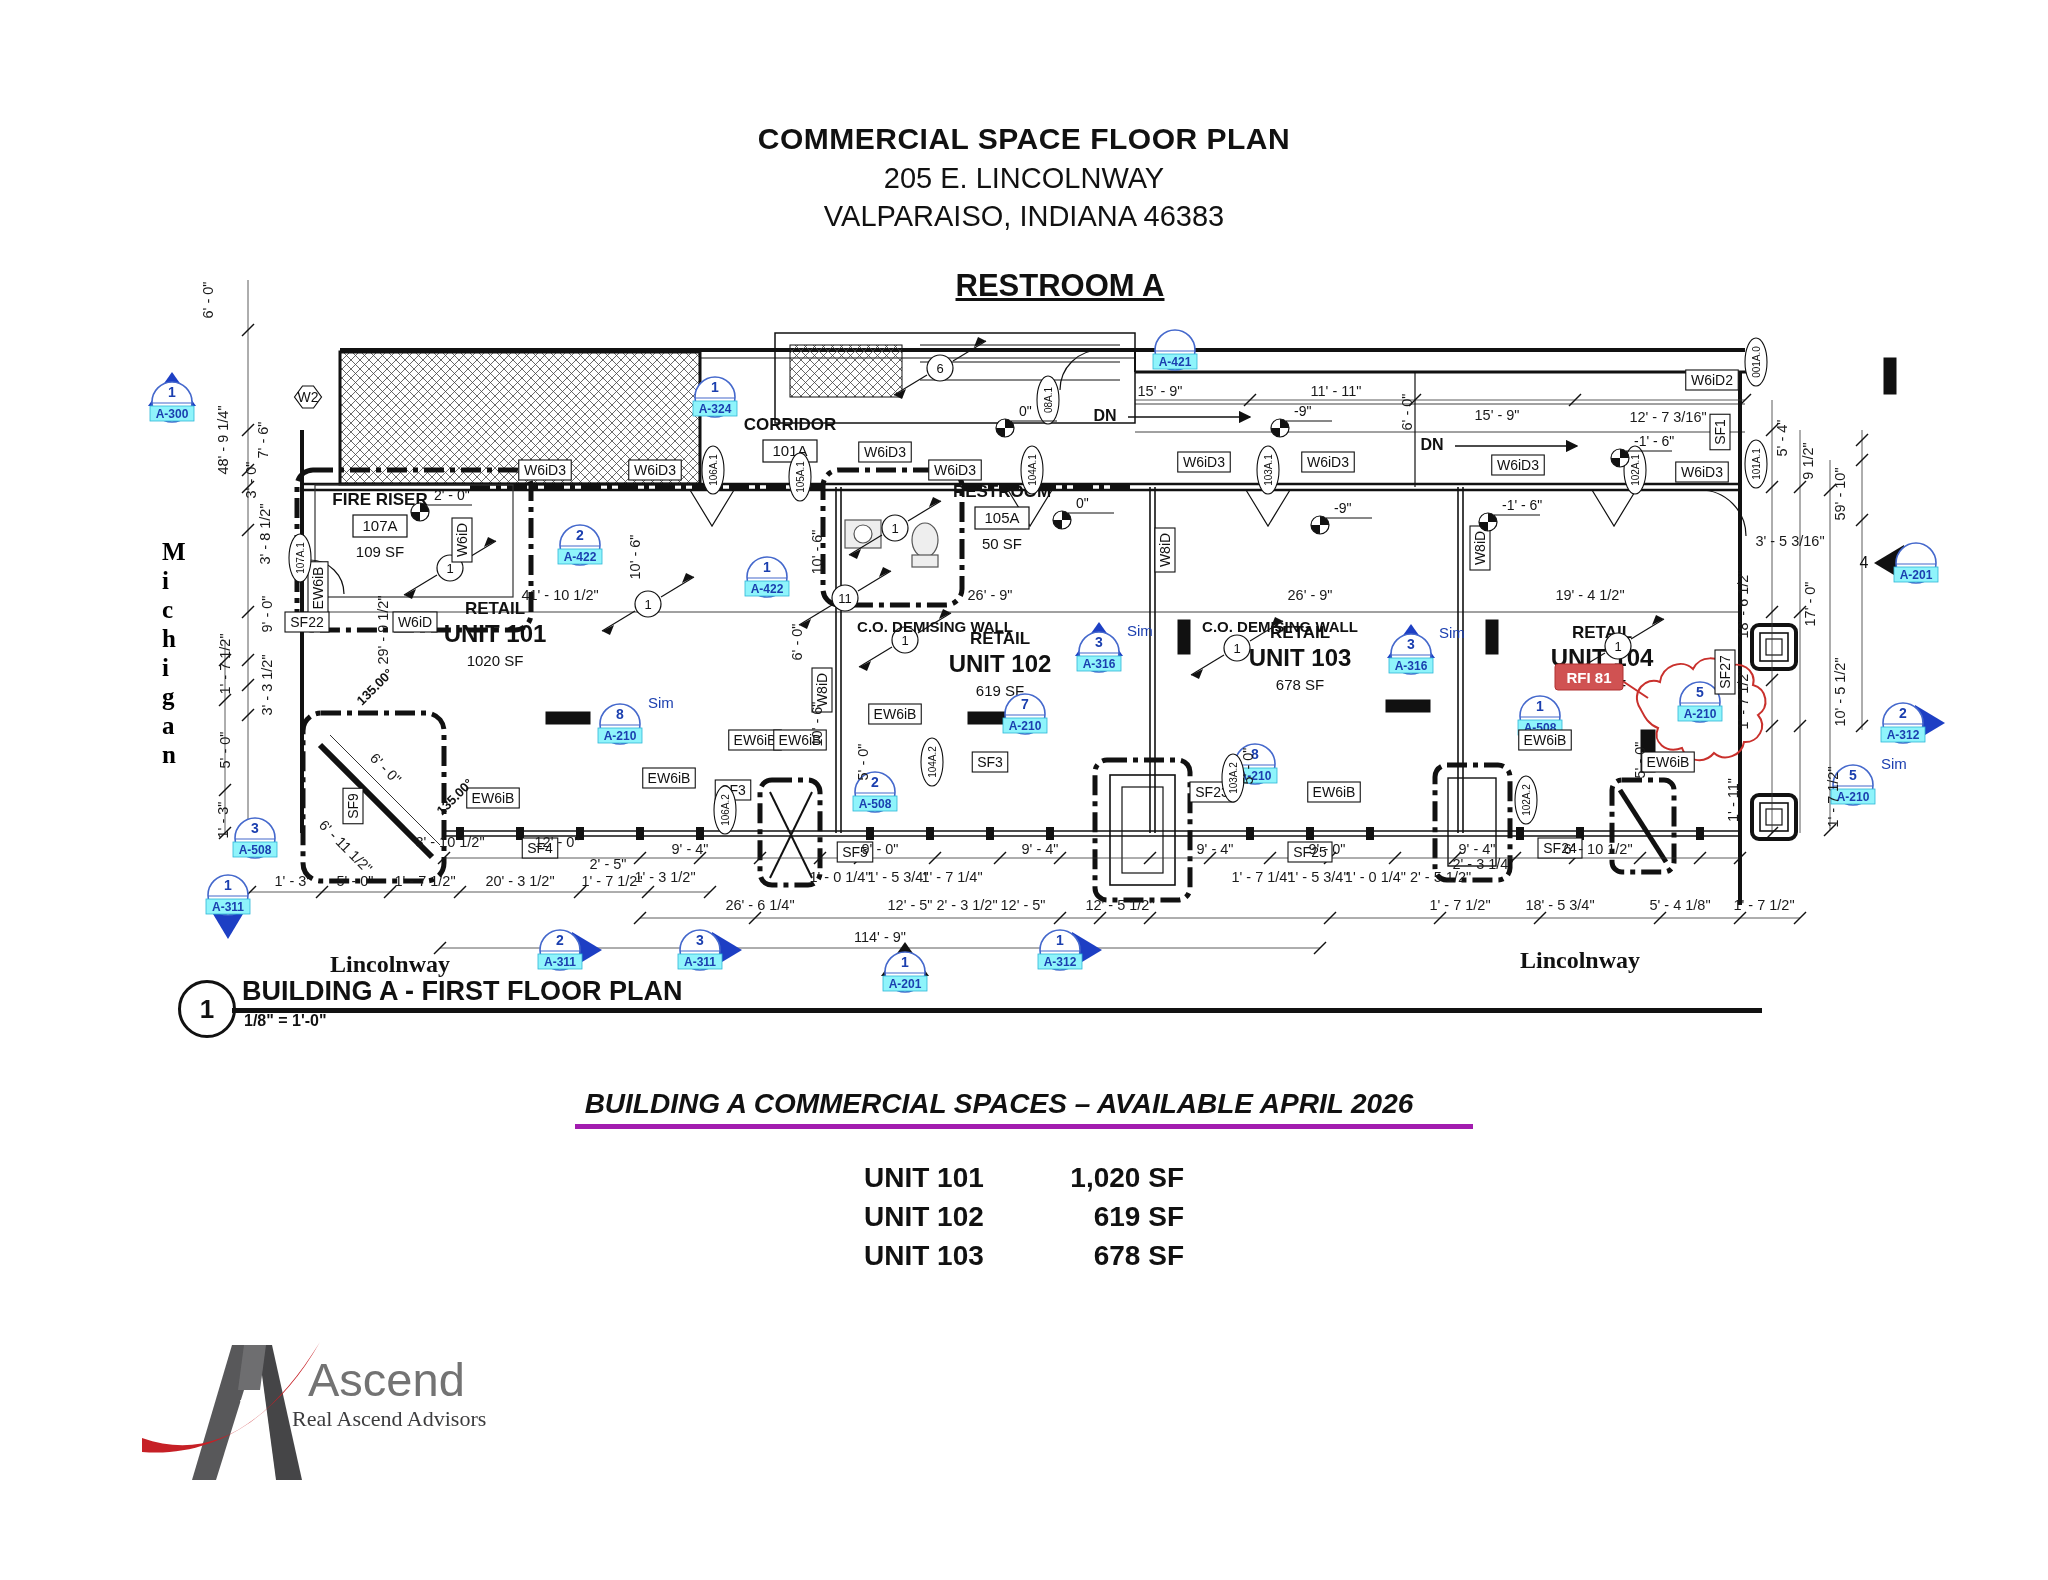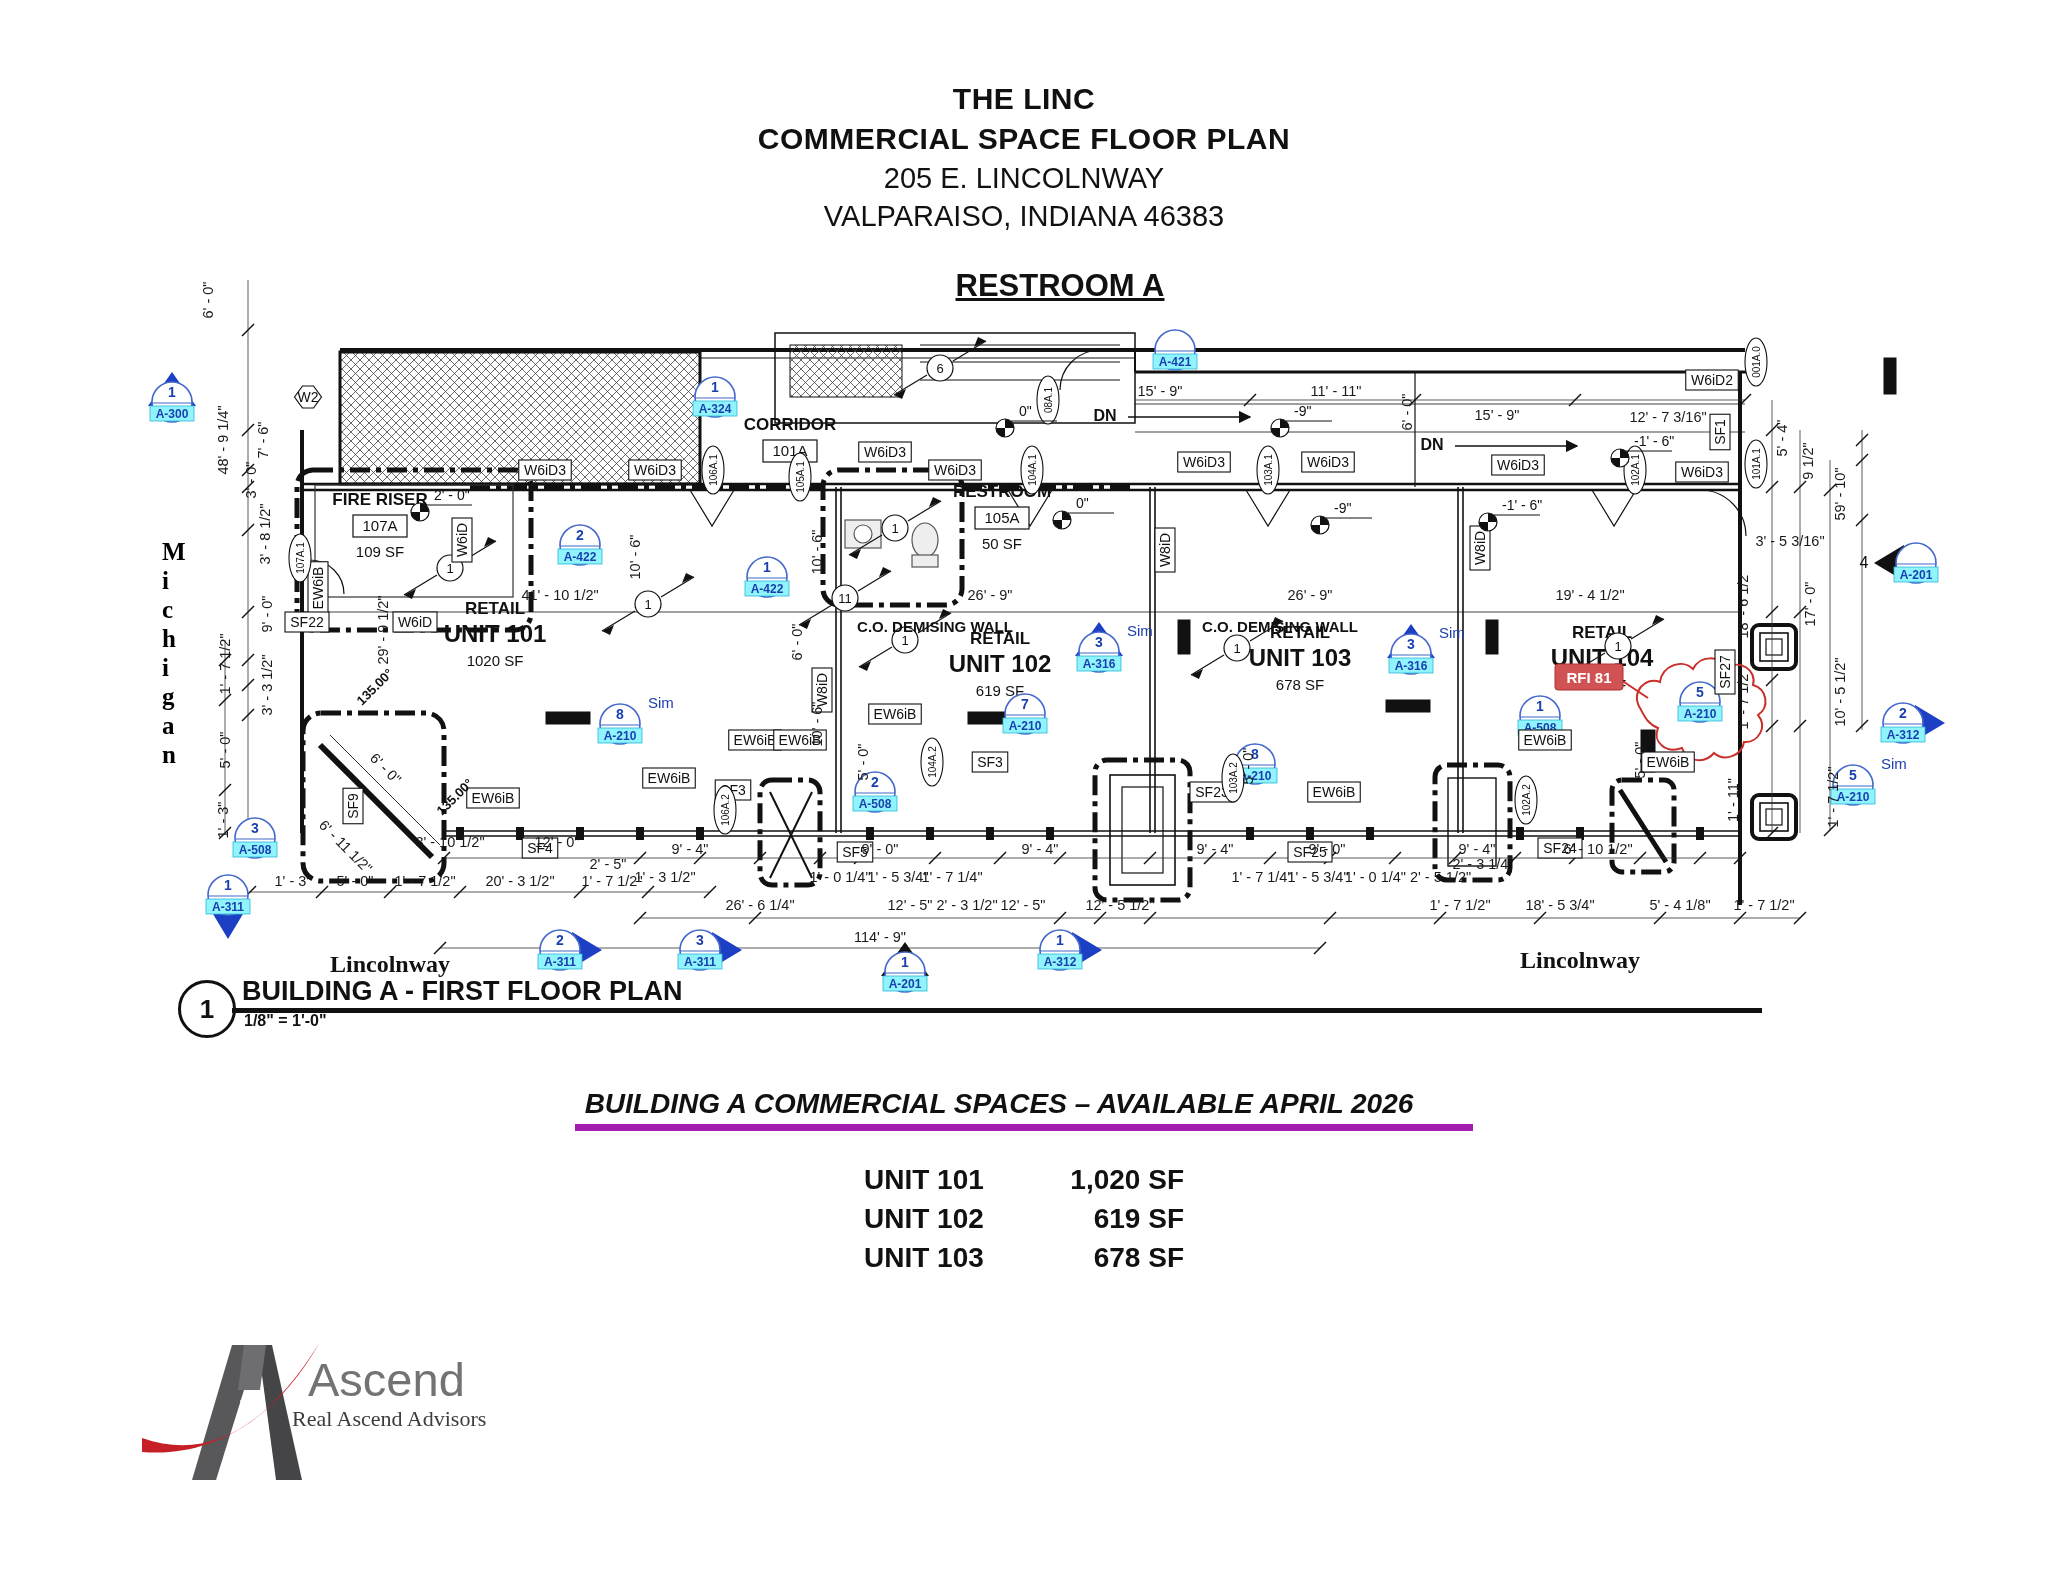--- a/index.html
+++ b/index.html
@@ -12,21 +12,21 @@
               font-weight:bold;font-size:31px;text-decoration:underline;}
   svg{position:absolute;left:0;top:0;}
   #plan-title-row{position:absolute;left:178px;top:976px;width:1600px;}
   #plan-title-num{position:absolute;left:0;top:4px;width:52px;height:52px;border:3px solid #111;
                   border-radius:50%;text-align:center;line-height:52px;font-size:26px;font-weight:bold;}
   #plan-title-text{position:absolute;left:64px;top:0;font-size:27px;font-weight:bold;white-space:nowrap;}
   #plan-title-scale{position:absolute;left:66px;top:36px;font-size:16px;font-weight:bold;}
   #plan-title-rule{position:absolute;left:54px;top:32px;width:1530px;border-bottom:5px solid #111;}
   #avail{position:absolute;left:0;top:1088px;width:2048px;text-align:center;}
   #avail-title{display:inline-block;font-size:28px;font-weight:bold;font-style:italic;
-               border-bottom:7px solid #a21caf;padding:0 60px 4px 10px;}
+               border-bottom:5px solid #a21caf;padding:0 60px 4px 10px;}
   #avail-rows{margin-top:29px;}
   .avail-row{height:39px;line-height:39px;font-weight:bold;font-size:28px;}
   .avail-unit{display:inline-block;width:170px;text-align:left;}
   .avail-area{display:inline-block;width:150px;text-align:right;}
   #logo{position:absolute;left:140px;top:1330px;width:480px;height:240px;}
   #logo-name{position:absolute;left:168px;top:22px;font-family:Liberation Sans, sans-serif;
              font-size:47px;color:#737373;}
   #logo-tag{position:absolute;left:152px;top:76px;font-family:"Liberation Serif",serif;
             font-size:22px;color:#3c3c3e;}
 </style>
@@ -846,21 +846,20 @@
         <g transform="translate(1589,678)">
           <rect x="-34" y="-14" width="68" height="26" rx="3" fill="#d05252" stroke="#b03030"></rect>
           <text font-family="&quot;Liberation Sans&quot;,sans-serif" fill="#fff" x="0" y="5" font-size="15" font-weight="bold" text-anchor="middle">RFI 81</text>
         </g>
         <text x="162" y="560" font-size="25" font-weight="bold" font-family="&quot;Liberation Serif&quot;,serif"><tspan x="162" y="560">M</tspan><tspan x="162" y="589">i</tspan><tspan x="162" y="618">c</tspan><tspan x="162" y="647">h</tspan><tspan x="162" y="676">i</tspan><tspan x="162" y="705">g</tspan><tspan x="162" y="734">a</tspan><tspan x="162" y="763">n</tspan></text>
         <text font-family="&quot;Liberation Serif&quot;,serif" fill="#111" x="390" y="972" font-size="24" font-weight="bold" text-anchor="middle">Lincolnway</text>
         <text font-family="&quot;Liberation Serif&quot;,serif" fill="#111" x="1580" y="968" font-size="24" font-weight="bold" text-anchor="middle">Lincolnway</text>
       </g>
   </svg>
 
-  <div class="hdr hdr-b" style="top:82px">THE LINC</div>
   <div class="hdr hdr-b" style="top:122px">COMMERCIAL SPACE FLOOR PLAN</div>
   <div class="hdr hdr-i" style="top:162px">205 E. LINCOLNWAY</div>
   <div class="hdr hdr-i" style="top:200px">VALPARAISO, INDIANA 46383</div>
   <div id="building-a">RESTROOM A</div>
 
   <div id="plan-title-row">
     <div id="plan-title-rule"></div>
     <div id="plan-title-num">1</div>
     <div id="plan-title-text">BUILDING A - FIRST FLOOR PLAN</div>
     <div id="plan-title-scale">1/8" = 1'-0"</div>

